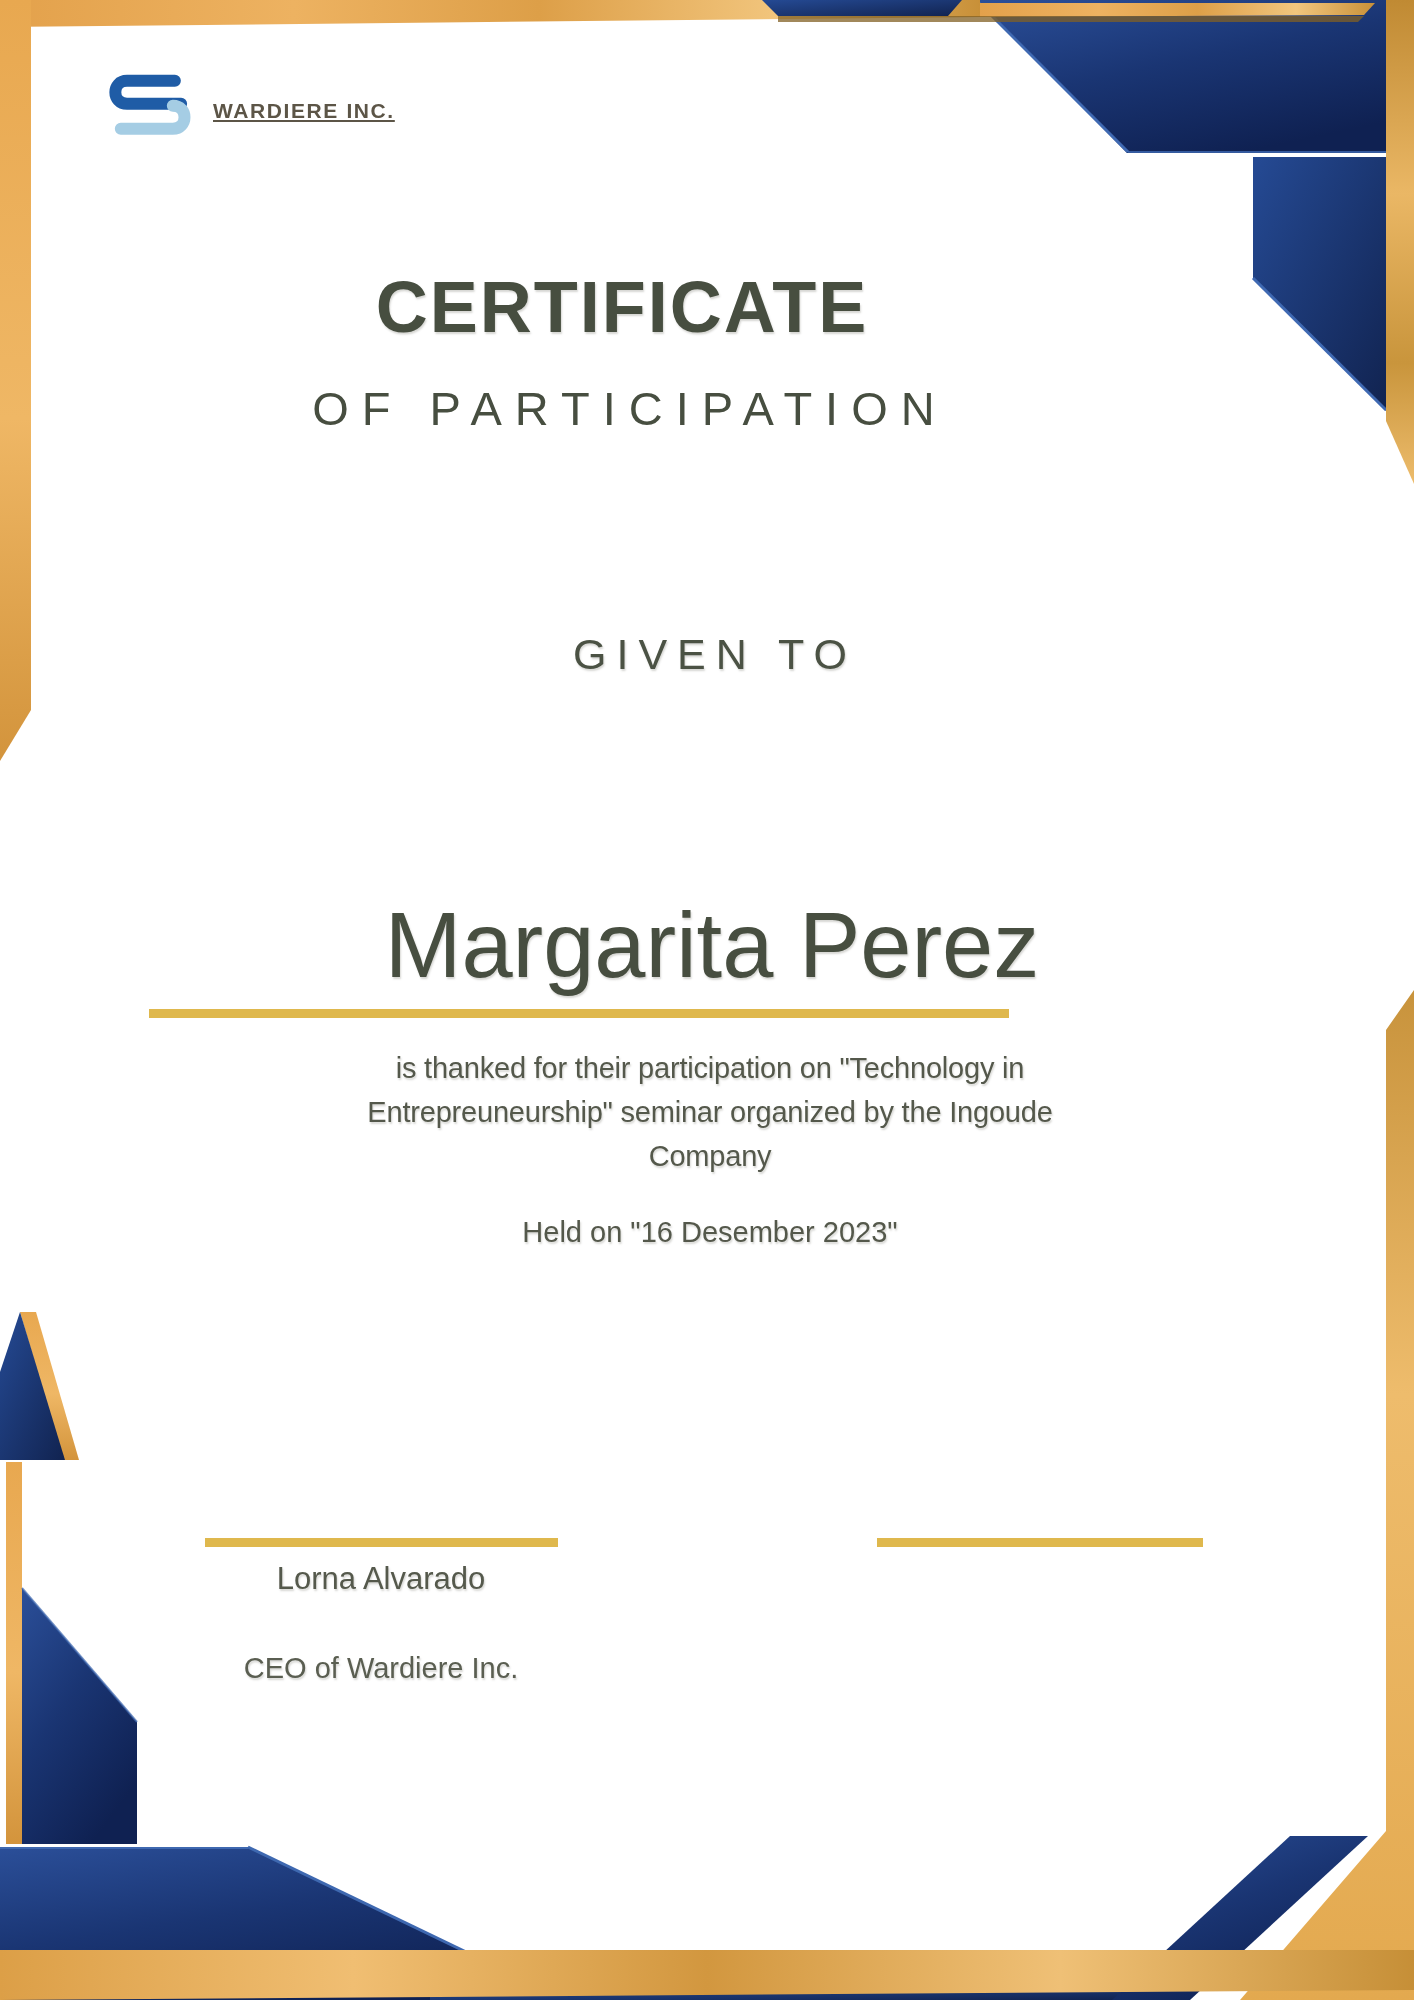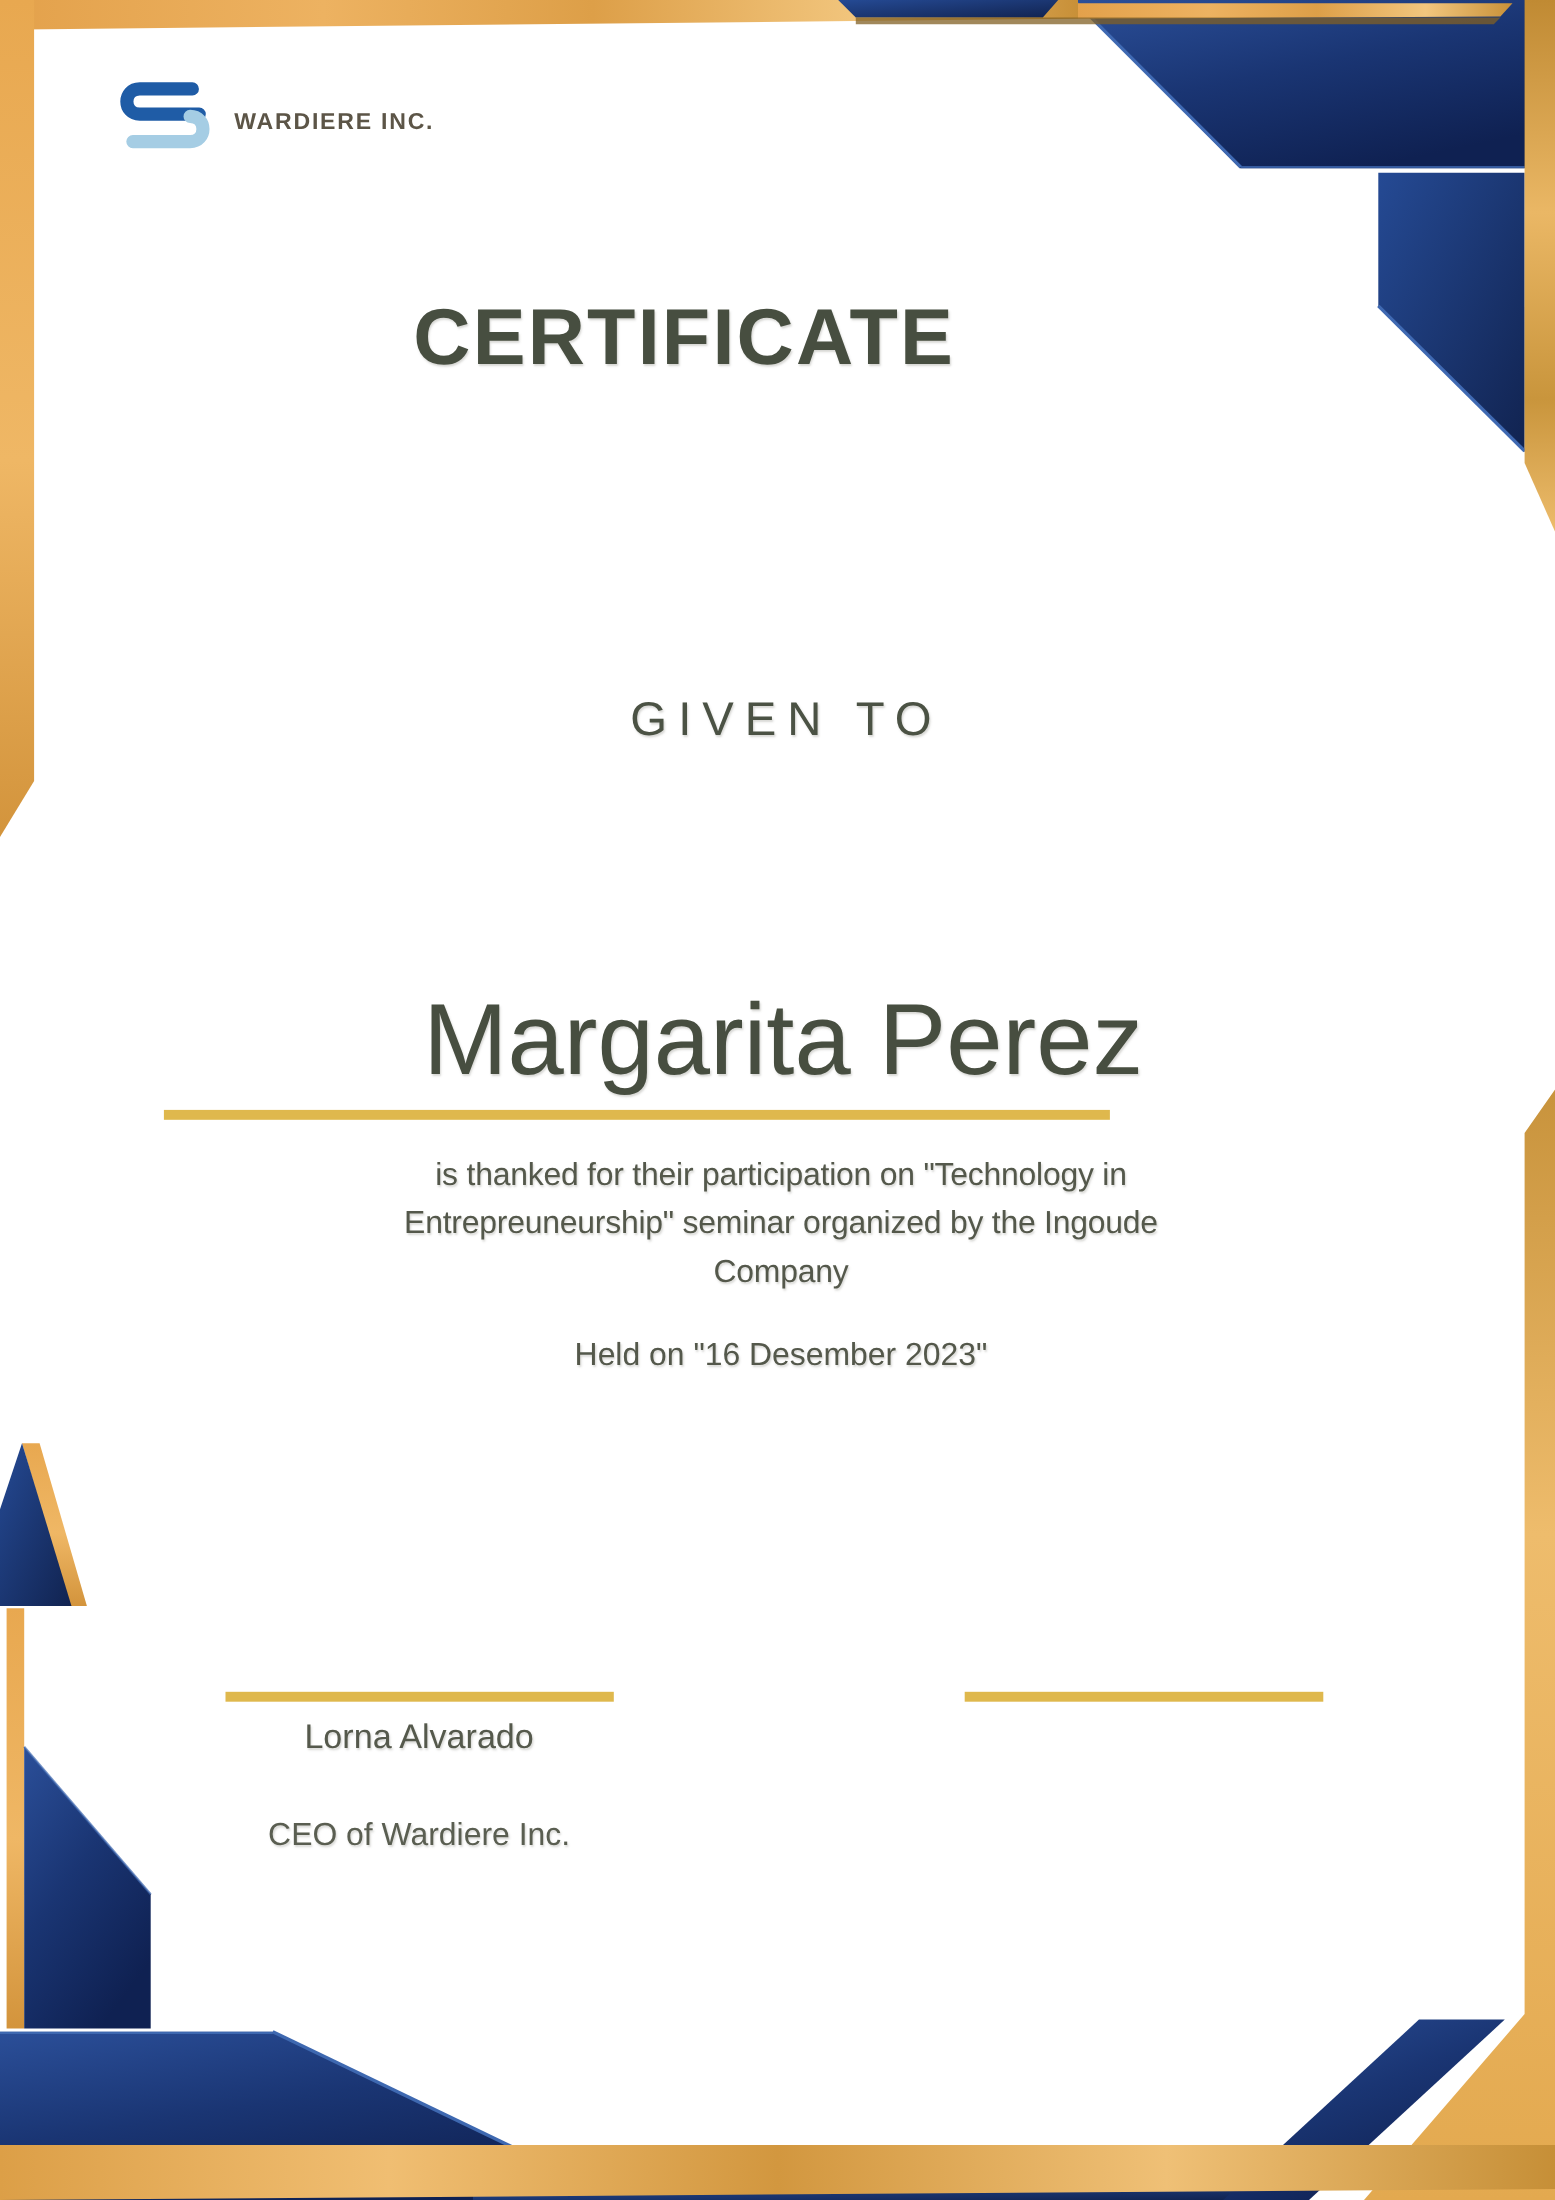--- a/index.html
+++ b/index.html
@@ -13,20 +13,21 @@
   }
   .decor{position:absolute;left:0;top:0;width:1414px;height:2000px;display:block;}
 
   .brand-logo{position:absolute;left:100px;top:70px;width:104px;height:82px;}
   .logo-dark{stroke:var(--logo-dark,#1F5CA6);stroke-width:11.5;fill:none;stroke-linecap:round;}
   .logo-light{stroke:var(--logo-light,#A5CDE4);stroke-width:11.5;fill:none;stroke-linecap:round;}
   .brand-name{
     position:absolute;left:213px;top:99px;
     font-size:21px;font-weight:700;letter-spacing:1.6px;
     color:var(--brand-color,#5C5547);
+    text-decoration:underline;
   }
 
   .soft{text-shadow:1px 2px 2px rgba(95,95,82,.25);}
 
   .cert-title{
     position:absolute;left:0;top:266px;width:1244px;
     text-align:center;
     font-size:72px;font-weight:700;letter-spacing:2px;
     color:var(--title-color,#474E40);
   }
@@ -161,20 +162,21 @@
     <polygon points="0,1950 1414,1950 1414,1990 0,2000" fill="url(#goldBandH)"></polygon>
   </svg>
 
   <svg class="brand-logo" viewBox="0 0 100 78" aria-hidden="true">
     <path class="logo-dark" d="M 72,10 H 26 C 11,10 11,32 26,32 H 78"></path>
     <path class="logo-light" d="M 20,56 H 70 C 85,56 85,34 70,34"></path>
   </svg>
   <div class="brand-name">WARDIERE INC.</div>
 
   <div class="cert-title soft">CERTIFICATE</div>
+  <div class="cert-subtitle">OF PARTICIPATION</div>
   <div class="given-to soft">GIVEN TO</div>
 
   <div class="recipient soft">Margarita Perez</div>
   <div class="name-underline"></div>
 
   <p class="body-par soft">
     <span>is thanked for their participation on "Technology in</span>
     <span>Entrepreuneurship" seminar organized by the Ingoude</span>
     <span>Company</span>
   </p>

